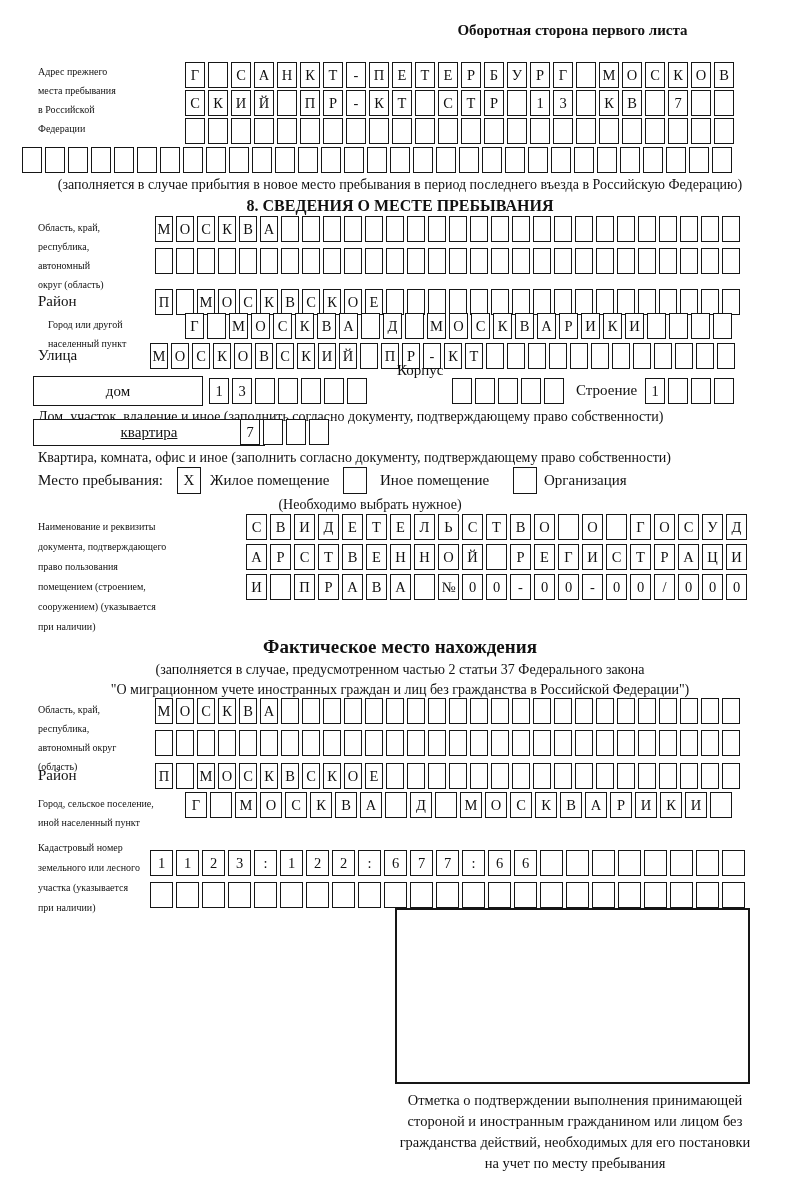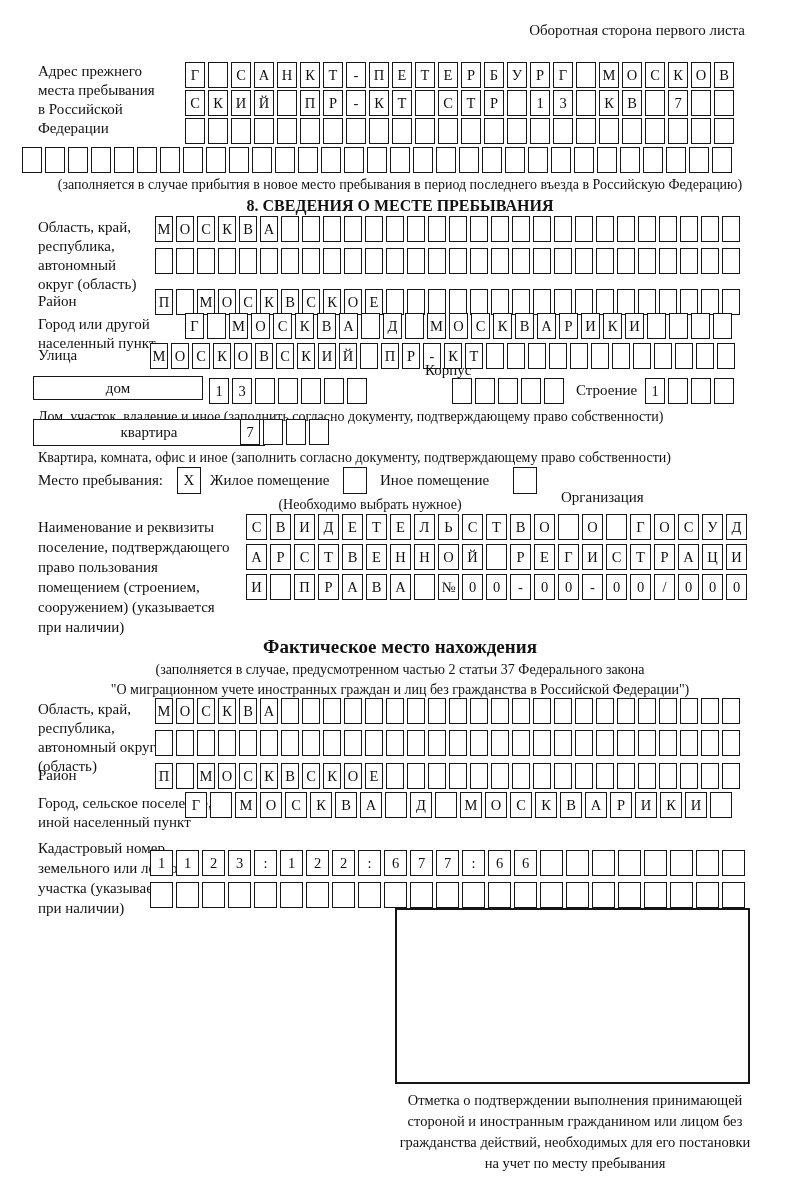--- a/index.html
+++ b/index.html
@@ -1,18 +1,18 @@
 <!DOCTYPE html>
 <html><head>
 <meta charset="utf-8">
 <style>
   html,body{margin:0;padding:0;background:#fff;}
   .page{position:relative;width:800px;height:1180px;background:#ffffff;
         font-family:"Liberation Serif","DejaVu Serif",serif;color:#111;overflow:hidden;}
-  .lbl{position:absolute;font-size:15px;line-height:19px;}
+  .lbl{position:absolute;font-size:10px;line-height:19px;}
   .lbl.wide{line-height:20px;}
   .single{position:absolute;font-size:15px;}
   .note{position:absolute;font-size:14px;}
   .center{left:0;width:800px;text-align:center;}
   .title{position:absolute;font-weight:bold;font-size:16px;}
   .cells{position:absolute;display:flex;}
   .cells .cell{box-sizing:border-box;height:26px;border:1.6px solid #161616;background:#fff;
                display:flex;align-items:center;justify-content:center;font-size:14.5px;}
   .cw20 .cell{width:20px;margin-right:3px;}
   .cw18 .cell{width:18px;margin-right:3px;}
@@ -25,21 +25,21 @@
   .checkbox{position:absolute;box-sizing:border-box;width:24px;height:27px;border:1.6px solid #161616;
             display:flex;align-items:center;justify-content:center;font-size:15px;background:#fff;}
   .stampbox{position:absolute;box-sizing:border-box;border:2px solid #161616;background:#fff;}
   .caption{position:absolute;font-size:14.5px;line-height:21px;text-align:center;font-family:Liberation Serif, serif;}
 </style>
 </head>
 <body>
 
 <div class="page">
 
-  <div class="single" style="left:400px;top:22px;width:345px;text-align:right;">Оборотная сторона первого листа</div>
+  <div class="single" style="left:400px;top:22px;width:345px;text-align:center;font-weight:bold;">Оборотная сторона первого листа</div>
 
   <div class="lbl" style="left:38px;top:62px;width:150px;">
       <div>Адрес прежнего</div>
       <div>места пребывания</div>
       <div>в Российской</div>
       <div>Федерации</div>
     </div>
   <div class="cells cw20" style="left:185px;top:62px;">
       <span class="cell">Г</span>
       <span class="cell"></span>
@@ -247,21 +247,21 @@
       <span class="cell"></span>
       <span class="cell"></span>
       <span class="cell"></span>
       <span class="cell"></span>
       <span class="cell"></span>
       <span class="cell"></span>
       <span class="cell"></span>
       <span class="cell"></span>
     </div>
 
-  <div class="lbl" style="left:38px;top:315px;width:145px;">
+  <div class="lbl" style="left:48px;top:315px;width:145px;">
       <div>Город или другой</div>
       <div>населенный пункт</div>
     </div>
   <div class="cells cw19" style="left:185px;top:313px;">
       <span class="cell">Г</span>
       <span class="cell"></span>
       <span class="cell">М</span>
       <span class="cell">О</span>
       <span class="cell">С</span>
       <span class="cell">К</span>
@@ -311,68 +311,68 @@
       <span class="cell"></span>
       <span class="cell"></span>
       <span class="cell"></span>
       <span class="cell"></span>
       <span class="cell"></span>
       <span class="cell"></span>
       <span class="cell"></span>
       <span class="cell"></span>
     </div>
 
-  <div class="bigbox" style="left:33px;top:376px;width:170px;height:24px;">дом</div>
+  <div class="bigbox" style="left:33px;top:376px;width:170px;height:30px;">дом</div>
   <div class="cells cw20" style="left:209px;top:378px;">
       <span class="cell">1</span>
       <span class="cell">3</span>
       <span class="cell"></span>
       <span class="cell"></span>
       <span class="cell"></span>
       <span class="cell"></span>
       <span class="cell"></span>
     </div>
-  <div class="single" style="left:397px;top:362px;margin-left:28px;">Корпус</div>
+  <div class="single" style="left:397px;top:362px;">Корпус</div>
   <div class="cells cw20" style="left:452px;top:378px;">
       <span class="cell"></span>
       <span class="cell"></span>
       <span class="cell"></span>
       <span class="cell"></span>
       <span class="cell"></span>
     </div>
   <div class="single" style="left:576px;top:382px;">Строение</div>
   <div class="cells cw20" style="left:645px;top:378px;">
       <span class="cell">1</span>
       <span class="cell"></span>
       <span class="cell"></span>
       <span class="cell"></span>
     </div>
   <div class="note" style="left:38px;top:409px;">Дом, участок, владение и иное (заполнить согласно документу, подтверждающему право собственности)</div>
 
-  <div class="bigbox" style="left:33px;top:419px;width:232px;height:27px;">квартира</div>
+  <div class="bigbox" style="left:33px;top:419px;width:232px;height:27px;text-decoration:underline;">квартира</div>
   <div class="cells cw20" style="left:240px;top:419px;">
       <span class="cell">7</span>
       <span class="cell"></span>
       <span class="cell"></span>
       <span class="cell"></span>
     </div>
   <div class="note" style="left:38px;top:450px;">Квартира, комната, офис и иное (заполнить согласно документу, подтверждающему право собственности)</div>
 
   <div class="single" style="left:38px;top:472px;">Место пребывания:</div>
   <div class="checkbox" style="left:177px;top:467px;">X</div>
   <div class="single" style="left:210px;top:472px;">Жилое помещение</div>
   <div class="checkbox" style="left:343px;top:467px;"></div>
   <div class="single" style="left:380px;top:472px;">Иное помещение</div>
   <div class="checkbox" style="left:513px;top:467px;"></div>
-  <div class="single" style="left:561px;top:472px;margin-top:17px;">Организация</div>
+  <div class="single" style="left:544px;top:472px;">Организация</div>
   <div class="note" style="left:170px;top:497px;width:400px;text-align:center;">(Необходимо выбрать нужное)</div>
 
   <div class="lbl wide" style="left:38px;top:517px;width:210px;">
       <div>Наименование и реквизиты</div>
-      <div>поселение, подтверждающего</div>
+      <div>документа, подтверждающего</div>
       <div>право пользования</div>
       <div>помещением (строением,</div>
       <div>сооружением) (указывается</div>
       <div>при наличии)</div>
     </div>
   <div class="cells cw21" style="left:246px;top:514px;">
       <span class="cell">С</span>
       <span class="cell">В</span>
       <span class="cell">И</span>
       <span class="cell">Д</span>

